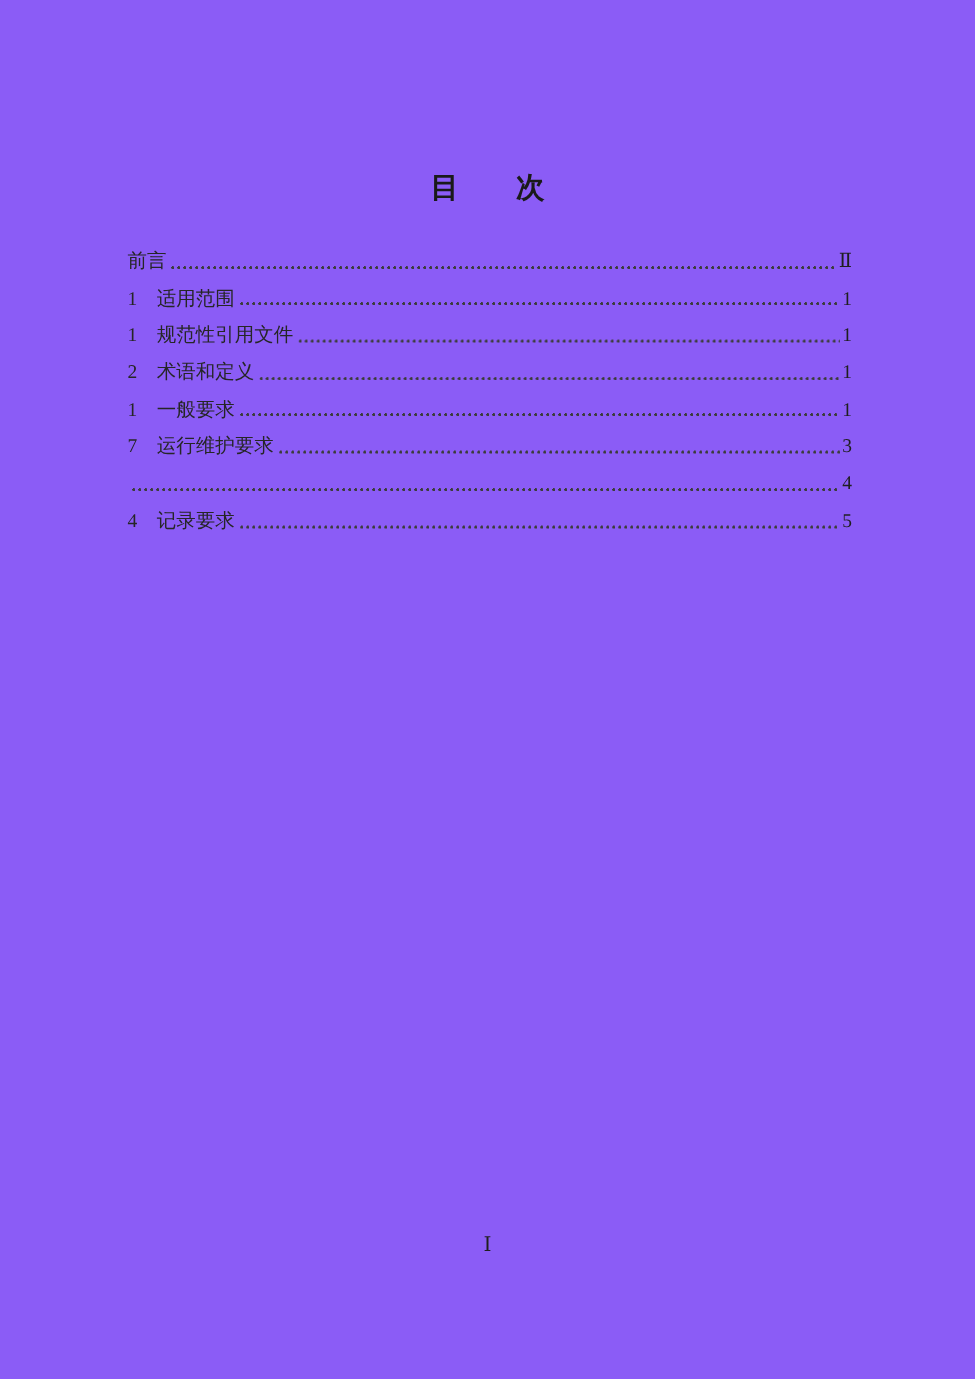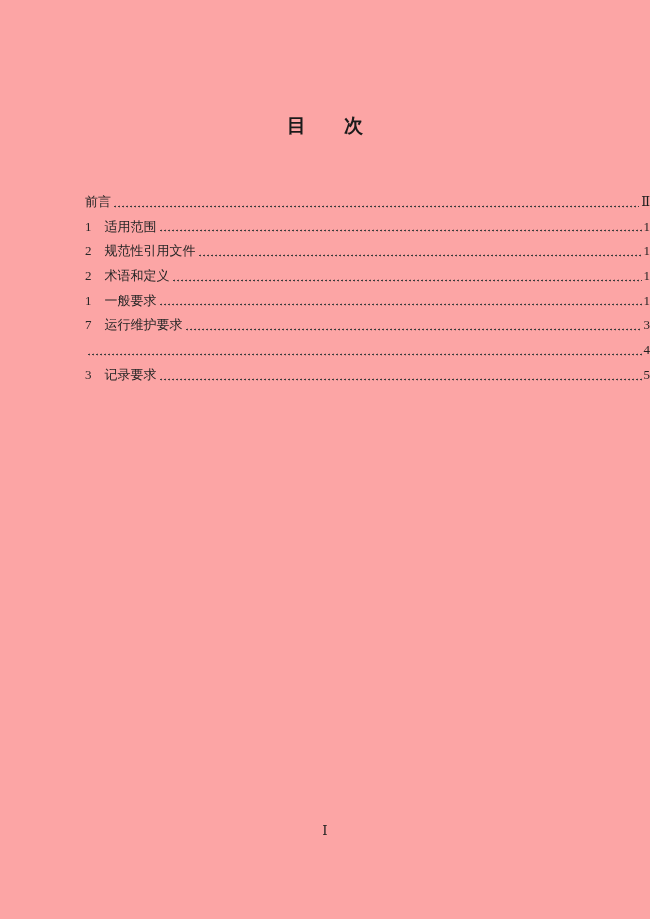--- a/index.html
+++ b/index.html
@@ -4,38 +4,39 @@
 <style>
   html, body {
     margin: 0;
     padding: 0;
     background: #ffffff;
   }
   .page {
     position: relative;
     width: 650px;
     height: 919px;
-    background: #fca5a5;
+    background: #8b5cf6;
     overflow: hidden;
     font-family: "Liberation Serif", "DejaVu Serif", serif;
     color: #212121;
   }
   .doc-title {
     margin-top: 112px;
     text-align: center;
     font-family: "Liberation Sans", "DejaVu Sans", sans-serif;
     font-size: 19px;
     font-weight: 700;
     line-height: 28px;
     color: #1a1a1a;
     white-space: pre;
   }
   .toc {
-    margin-top: 50px;
+    margin-top: 22px;
     padding-left: 85px;
+    padding-right: 82px;
   }
   .toc-row {
     display: flex;
     align-items: baseline;
     height: 24.7px;
     font-size: 13px;
     line-height: 24.7px;
     color: #262626;
     cursor: pointer;
   }
@@ -84,21 +85,21 @@
       <span class="toc-page">Ⅱ</span>
     </div>
 
     <div class="toc-row">
       <span class="toc-label">1　适用范围</span>
       <span class="toc-leader"></span>
       <span class="toc-page">1</span>
     </div>
 
     <div class="toc-row">
-      <span class="toc-label">2　规范性引用文件</span>
+      <span class="toc-label">1　规范性引用文件</span>
       <span class="toc-leader"></span>
       <span class="toc-page">1</span>
     </div>
 
     <div class="toc-row">
       <span class="toc-label">2　术语和定义</span>
       <span class="toc-leader"></span>
       <span class="toc-page">1</span>
     </div>
 
@@ -113,21 +114,21 @@
       <span class="toc-leader"></span>
       <span class="toc-page">3</span>
     </div>
 
     <div class="toc-row">
       <span class="toc-leader"></span>
       <span class="toc-page">4</span>
     </div>
 
     <div class="toc-row">
-      <span class="toc-label">3　记录要求</span>
+      <span class="toc-label">4　记录要求</span>
       <span class="toc-leader"></span>
       <span class="toc-page">5</span>
     </div>
 
   </div>
 
   <div class="page-footer">Ⅰ</div>
 
 </div>
 

